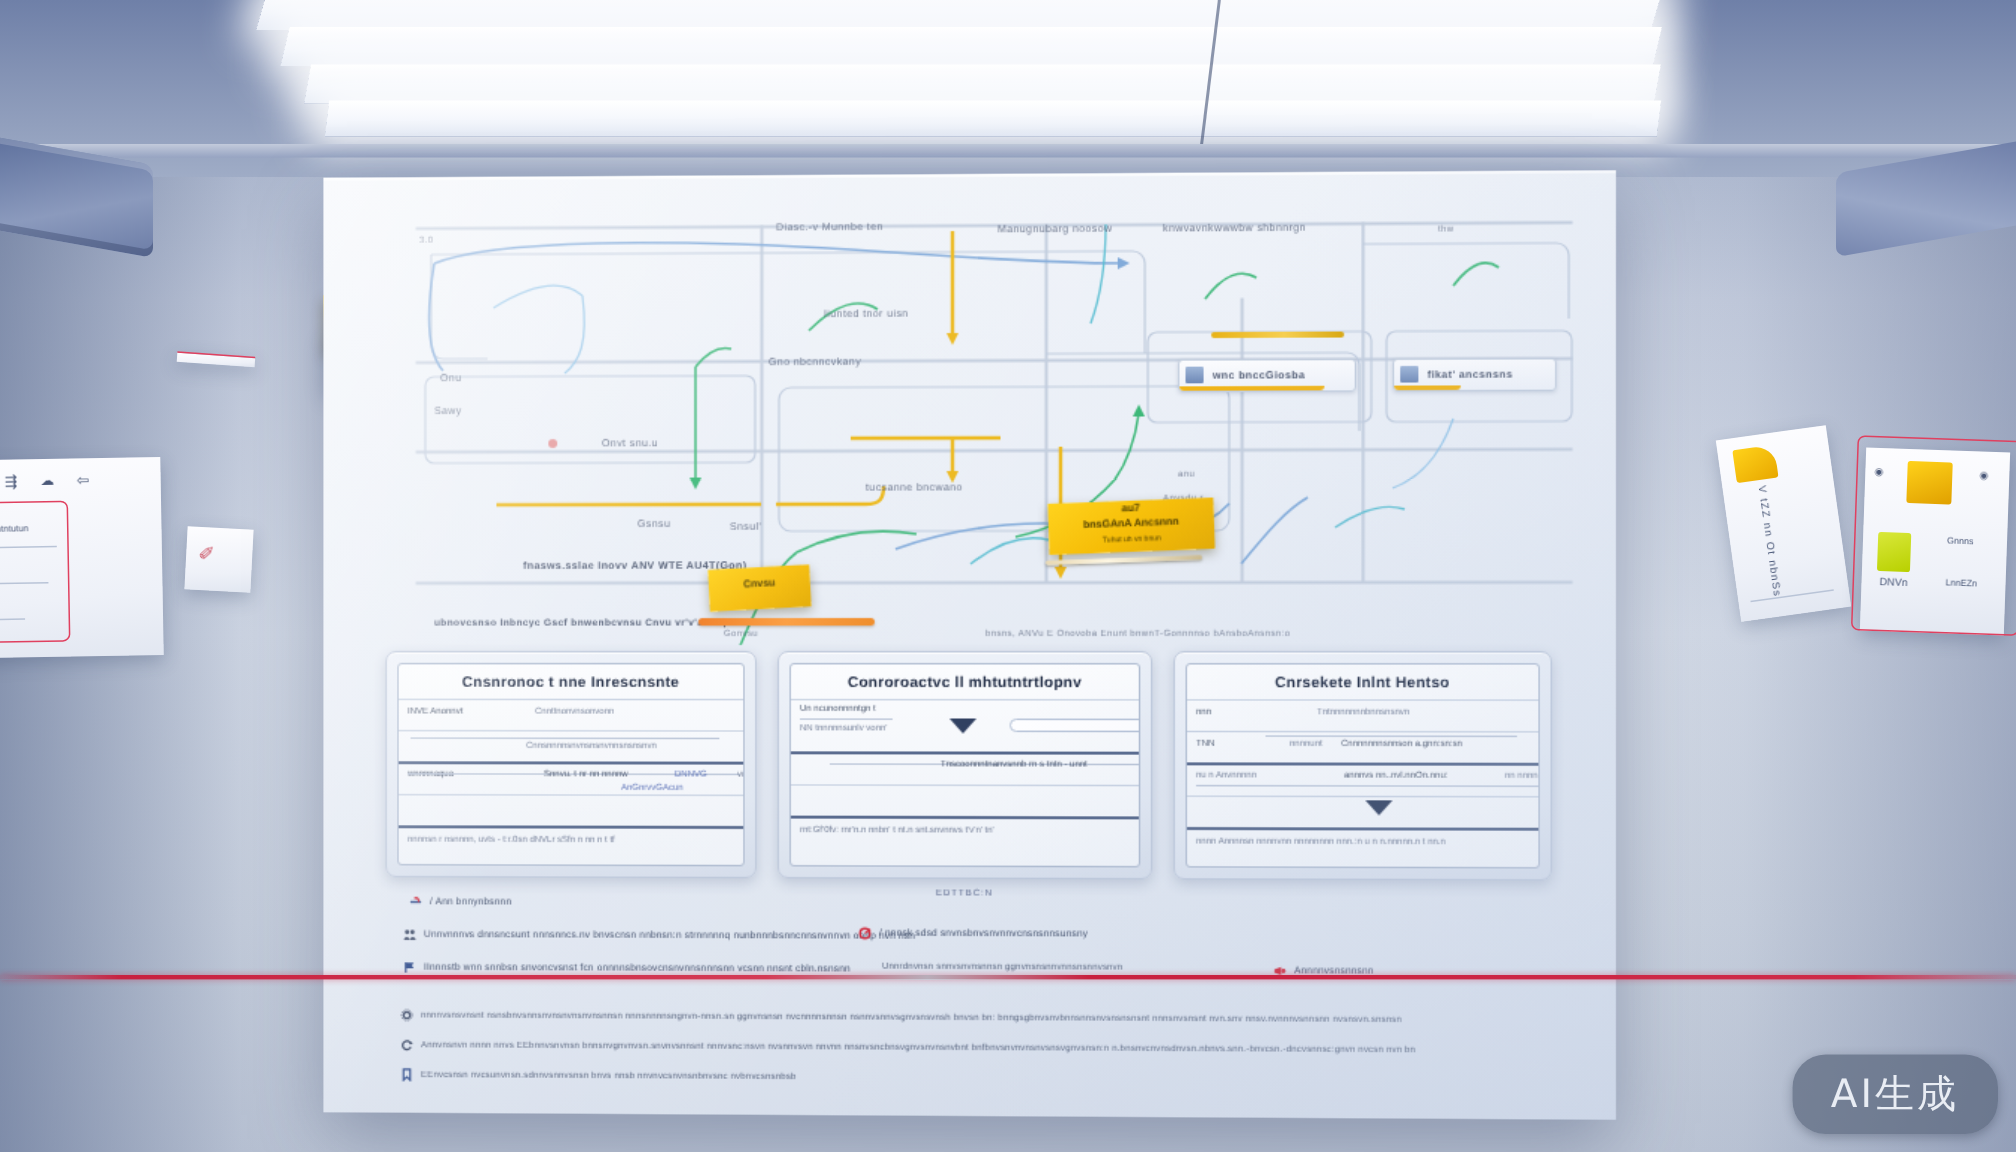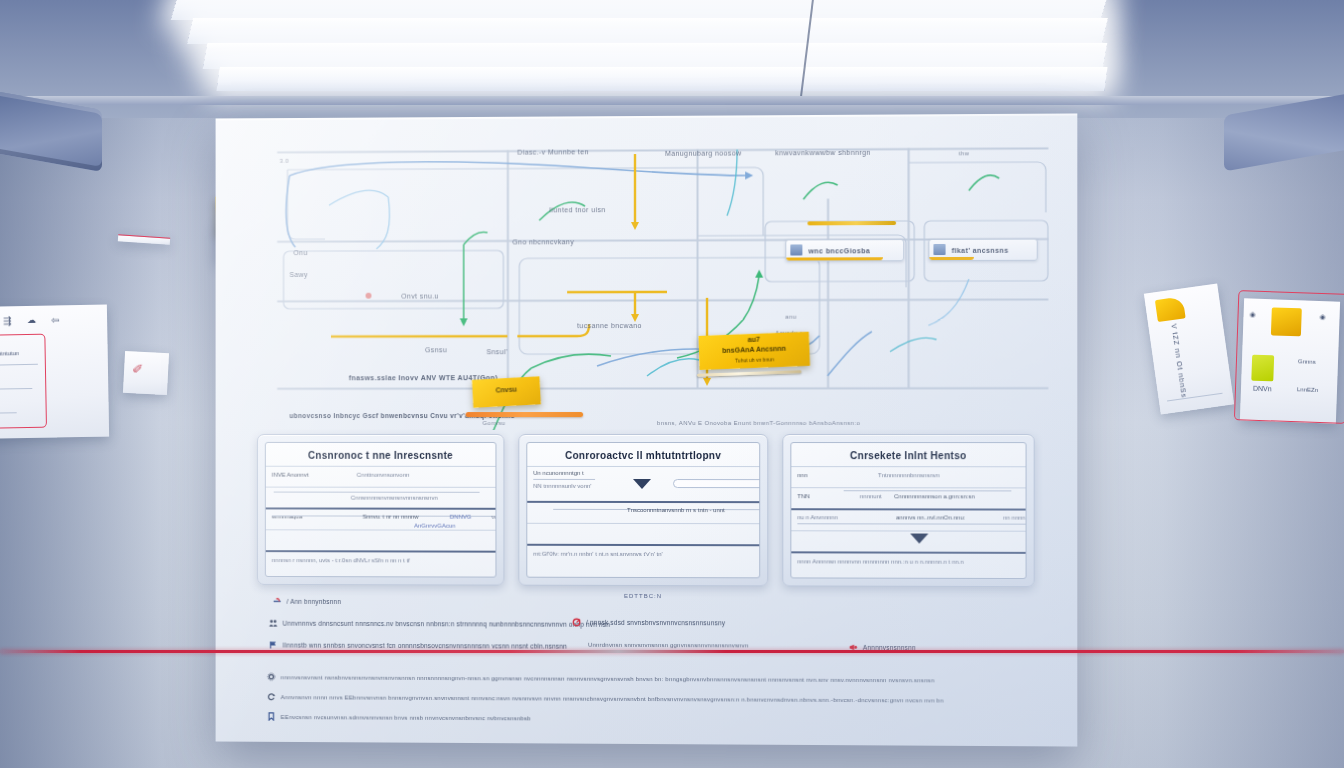--- a/index.html
+++ b/index.html
@@ -584,14 +584,15 @@
         <span class="leg-txt sm">EEnvcsnsn  nvcsunvnsn.sdnnvsnnvsnsn  bnvs  nnsb  nnvnvcsnvnsnbnvsnc   nvbnvcsnsnbsb</span>
       </div>
 
     </div>
 
     <div class="board-gloss"></div>
   </div>
 
   <div class="red-rule"></div>
 
+  <div class="watermark">AI生成</div>
 
 </div>
 
 </body></html>

